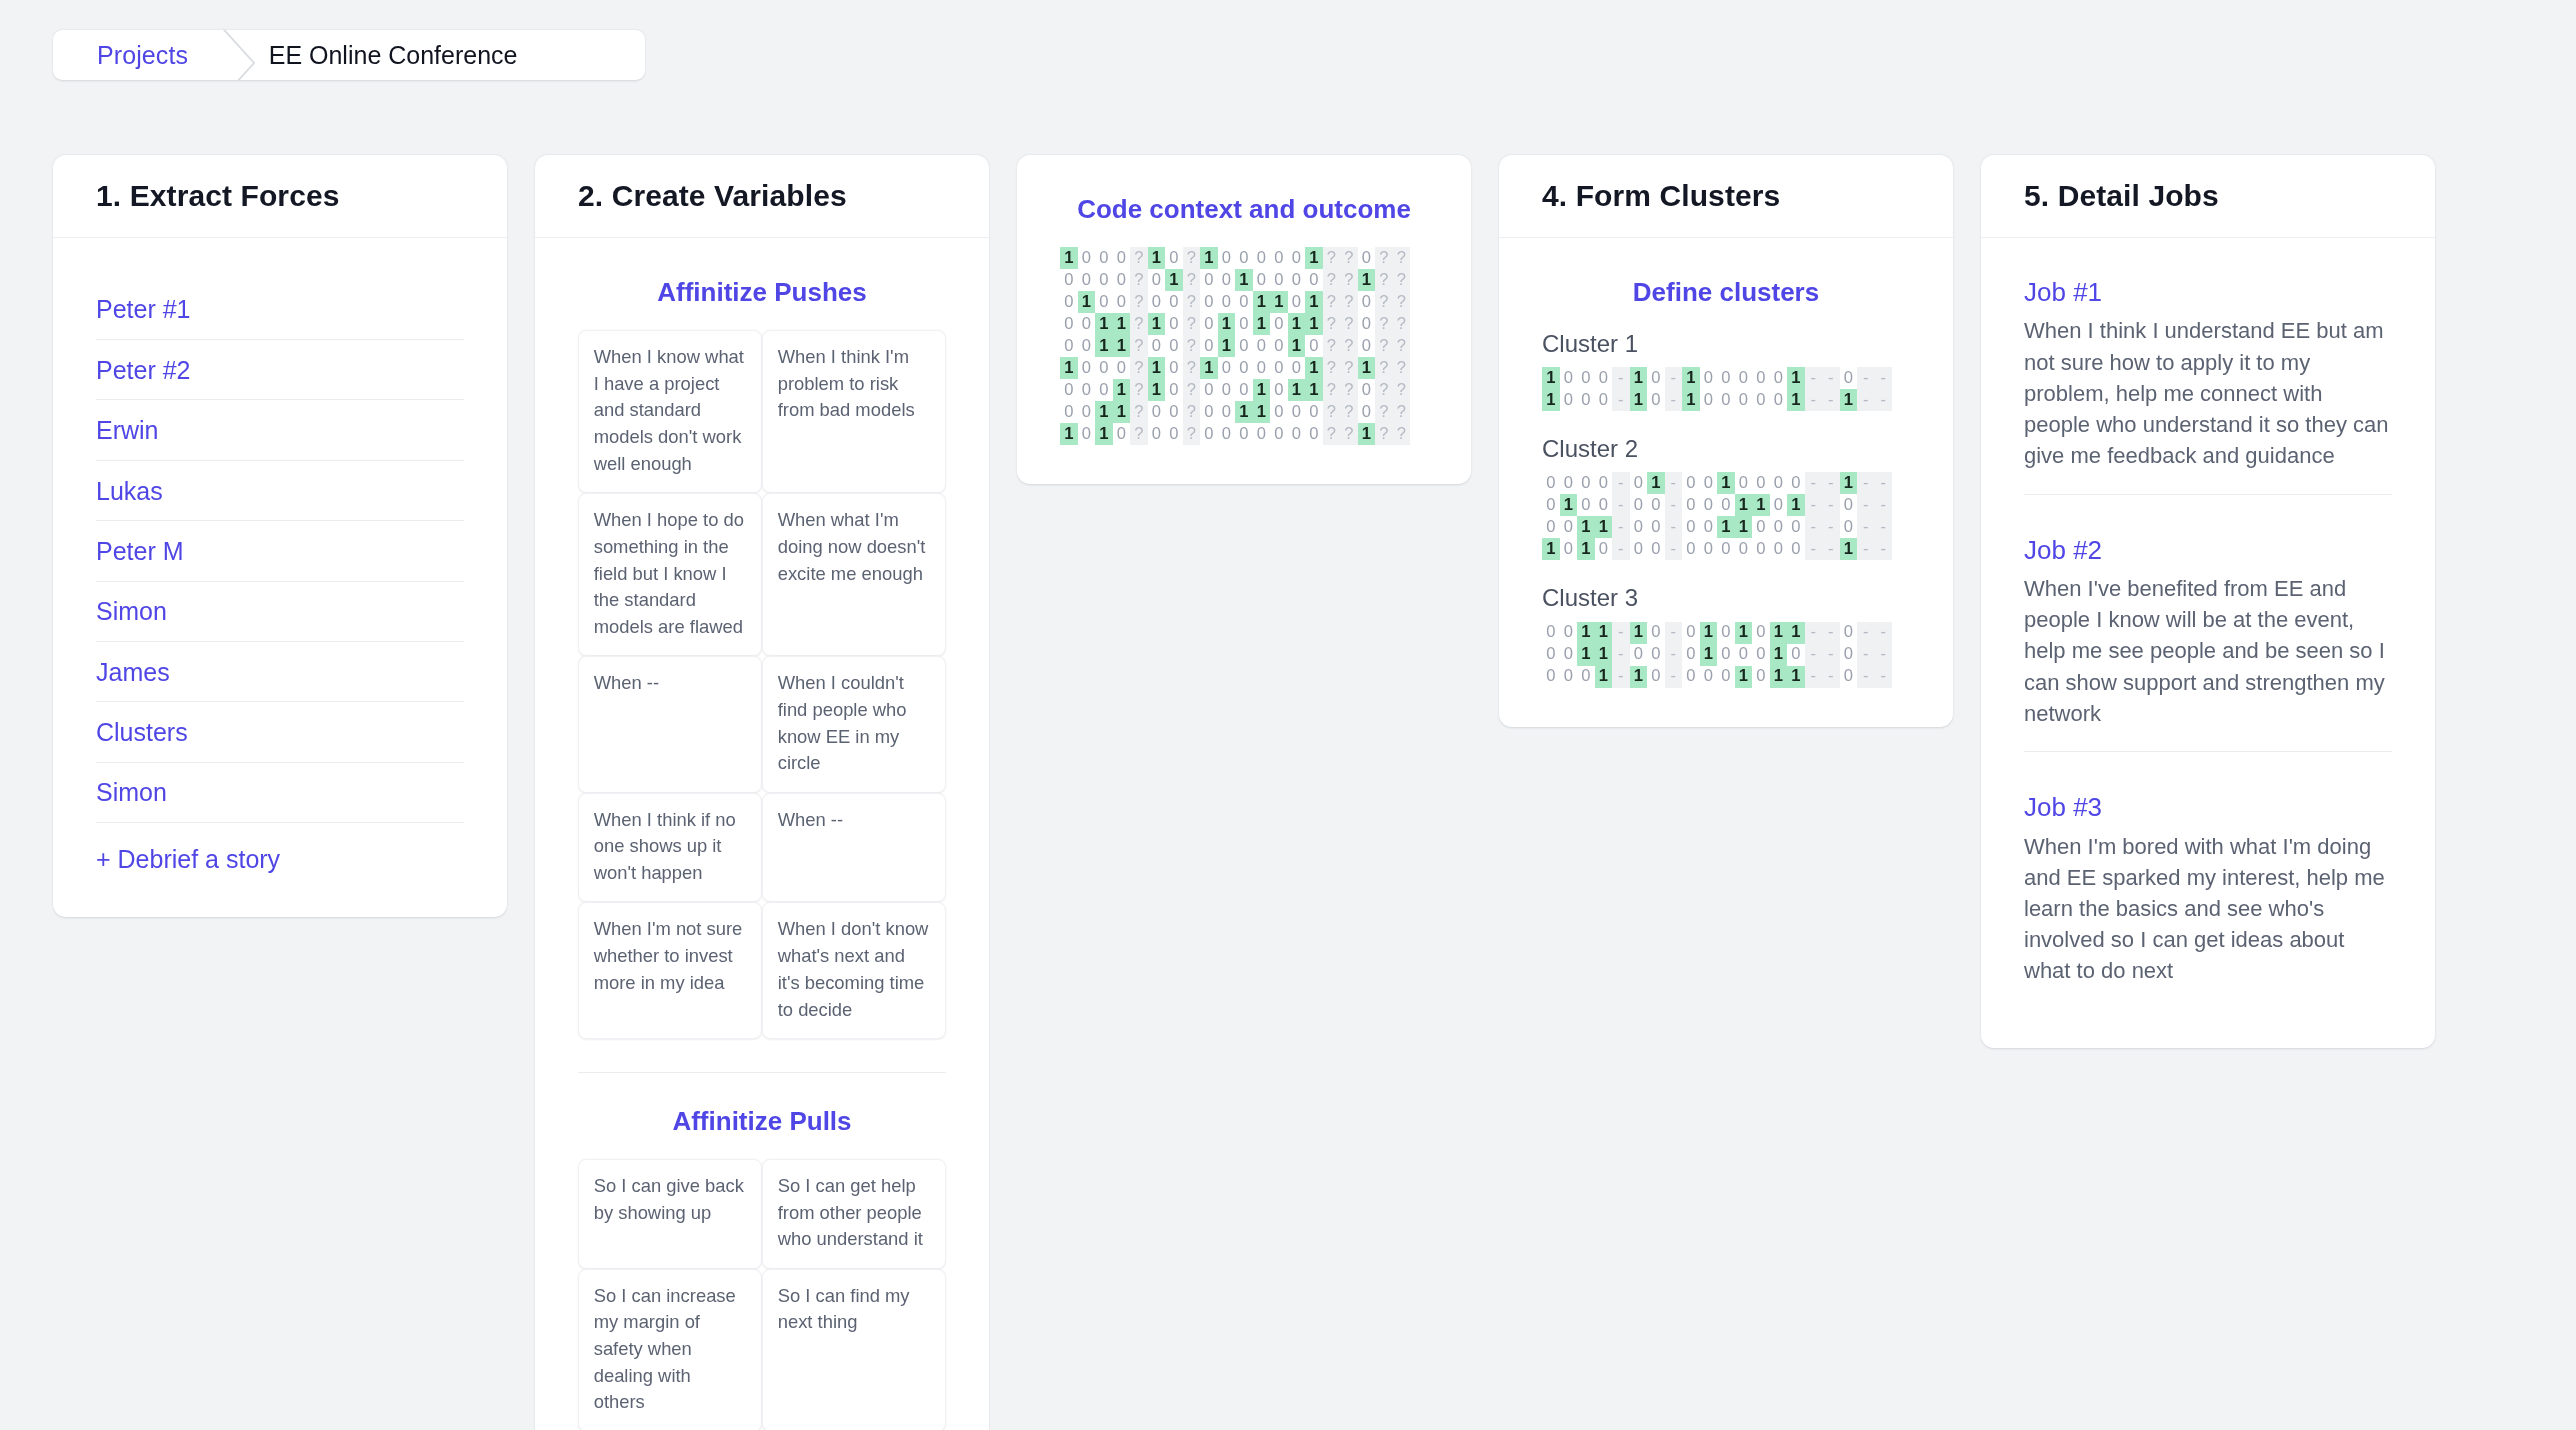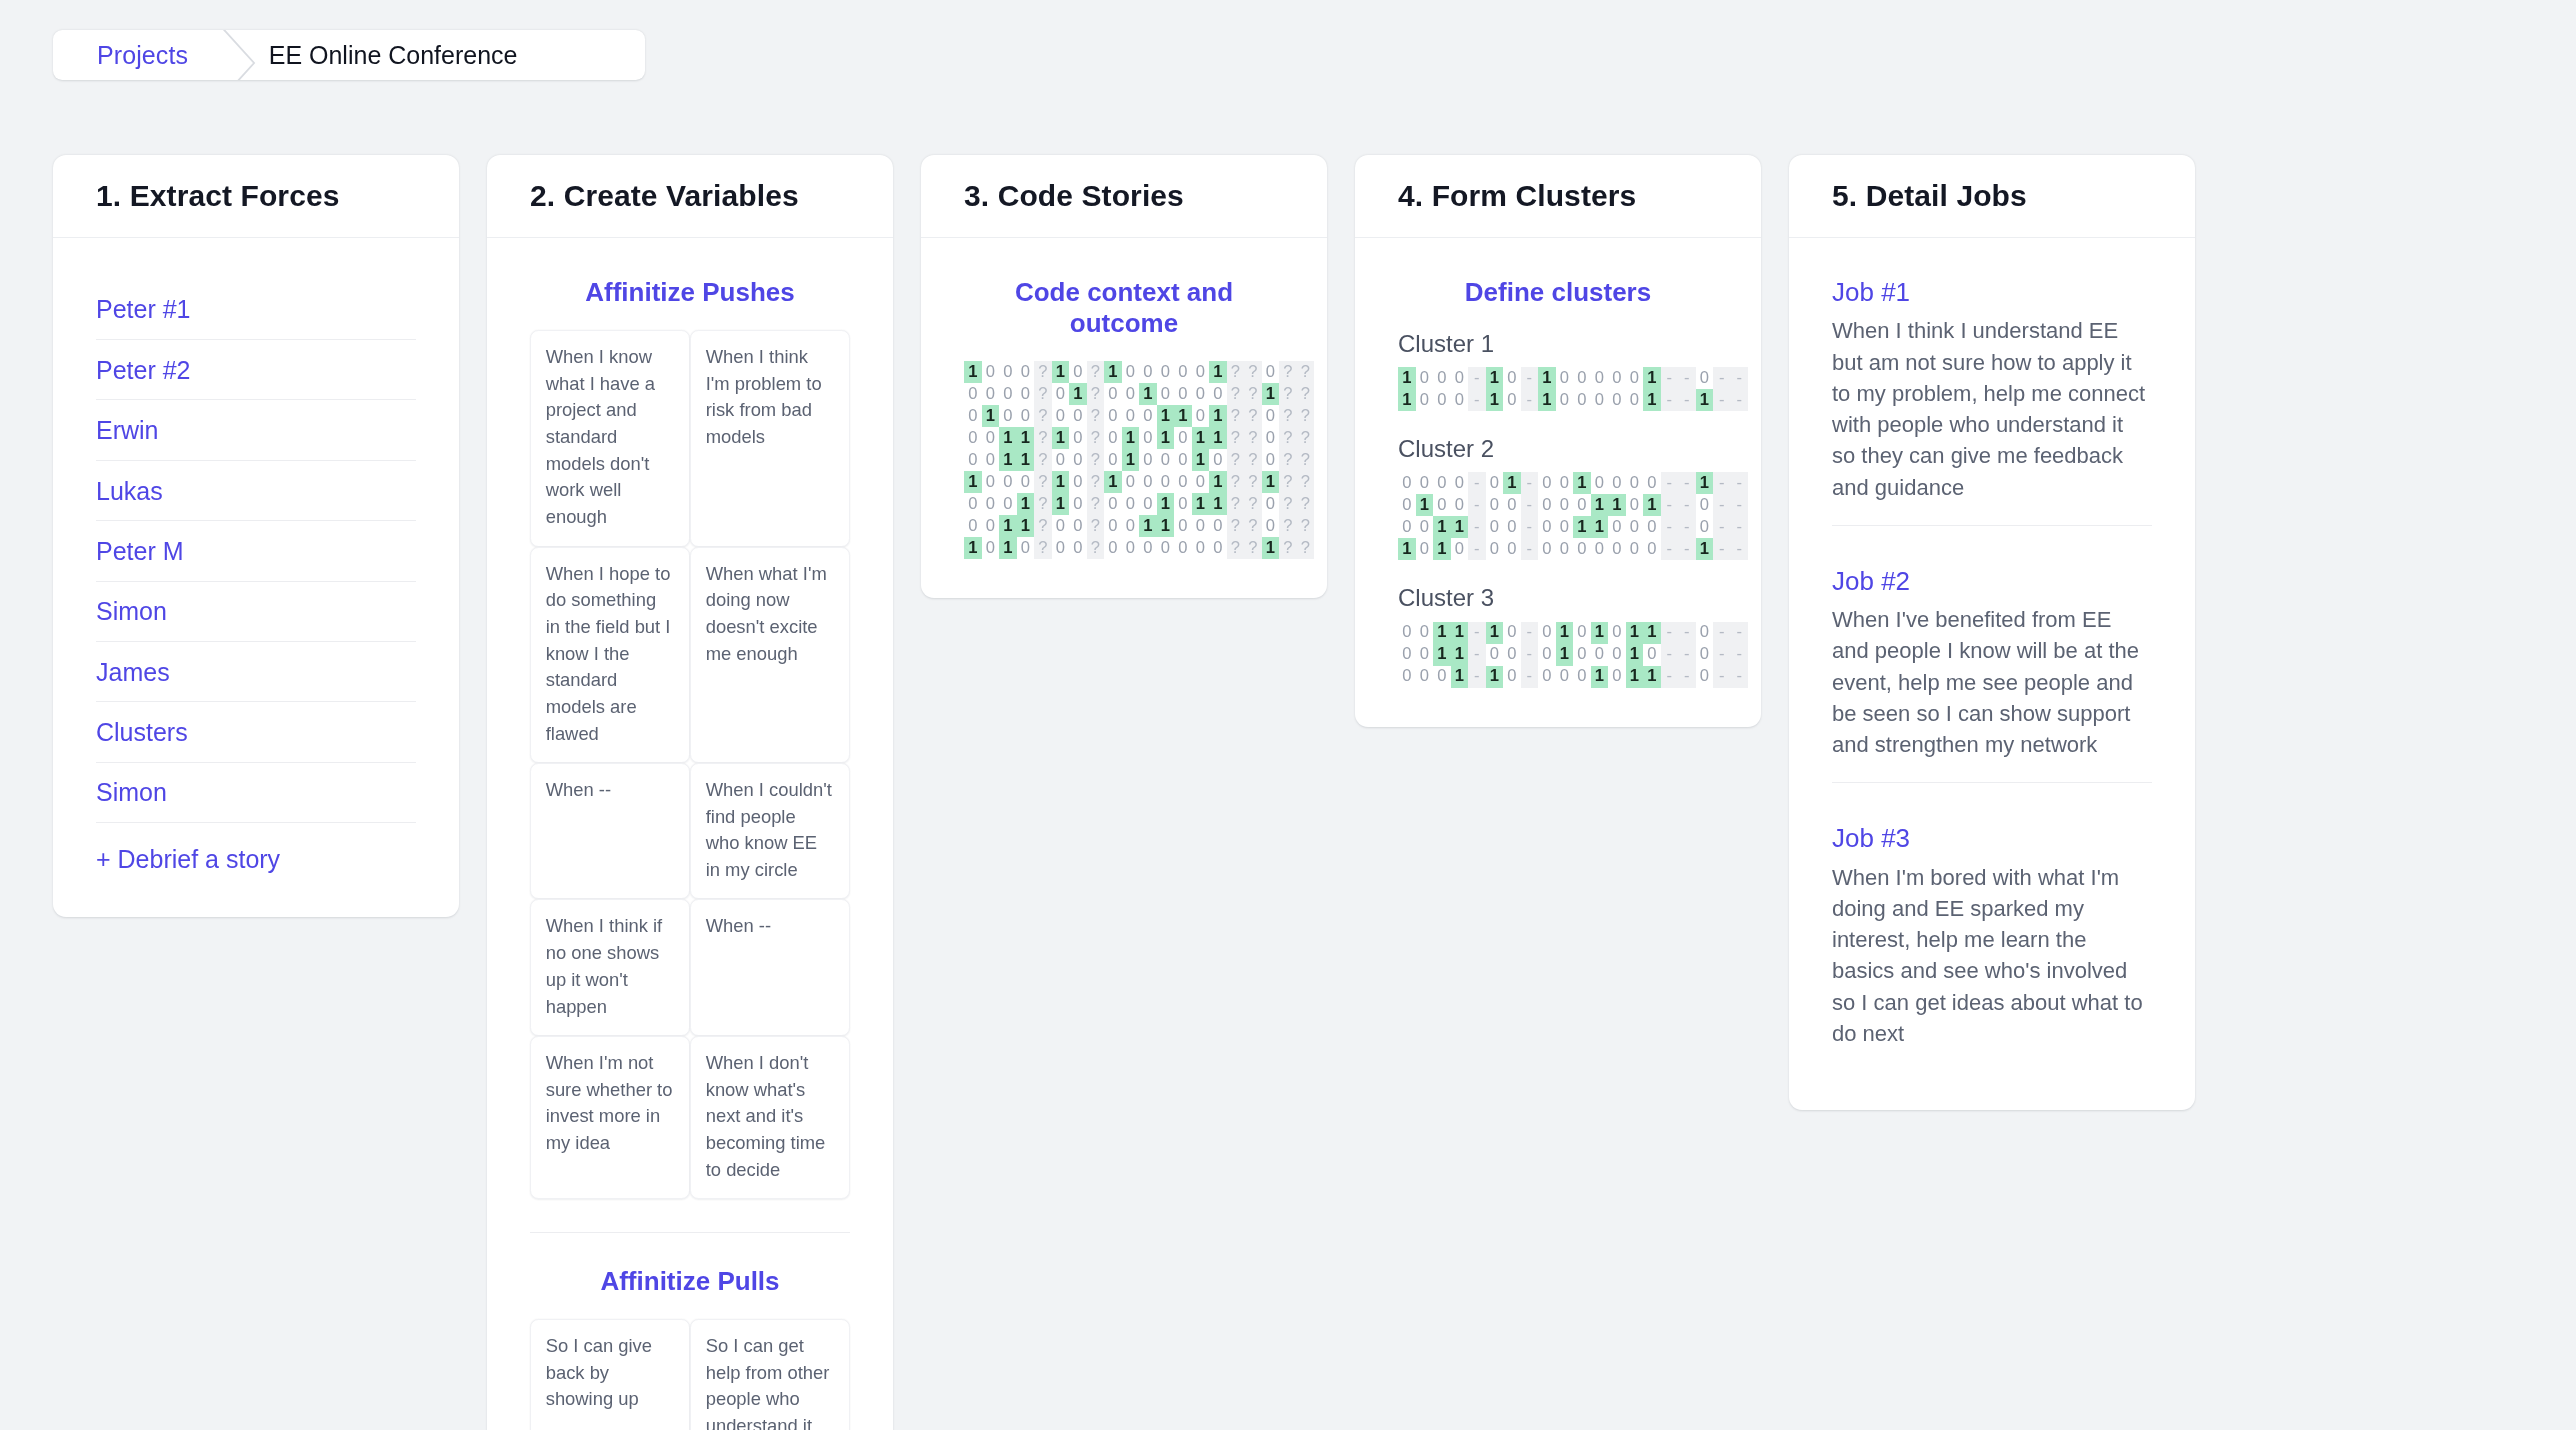--- a/index.html
+++ b/index.html
@@ -35,21 +35,21 @@
     font-size: 25px; color: #10141f; margin-left: -7.4px;
     white-space: nowrap;
   }
 
   
   .board {
     position: absolute; left: 53px; top: 155px;
     display: flex; gap: 28px;
   }
   .column {
-    width: 406px;
+    width: 454px;
     background: #ffffff;
     border-radius: 13px;
     box-shadow: 0 0.9px 2.8px rgba(16,24,40,.08), 0 0.9px 1.8px rgba(16,24,40,.05);
     align-self: flex-start;
     overflow: hidden;
   }
   .col-header {
     height: 83px;
     display: flex; align-items: center;
     padding: 0 43px;
@@ -194,23 +194,20 @@
             <div class="note-card"> So I can get help from other people who understand it</div>
             <div class="note-card">So I can increase my margin of safety when dealing with others</div>
             <div class="note-card">So I can find my next thing</div>
           </div>
         </div>
 
       </div>
     </section>
 
     <section class="column">
-      <div class="col-header">
-        <h2 class="col-title">3. Code Stories</h2>
-      </div>
       <div class="col-body">
         <div class="section-head">Code context and outcome</div>
         <div class="matrix"><div class="m-row">
               <div class="m-cell v1">1</div>
               <div class="m-cell">0</div>
               <div class="m-cell">0</div>
               <div class="m-cell">0</div>
               <div class="m-cell vq">?</div>
               <div class="m-cell v1">1</div>
               <div class="m-cell">0</div>

